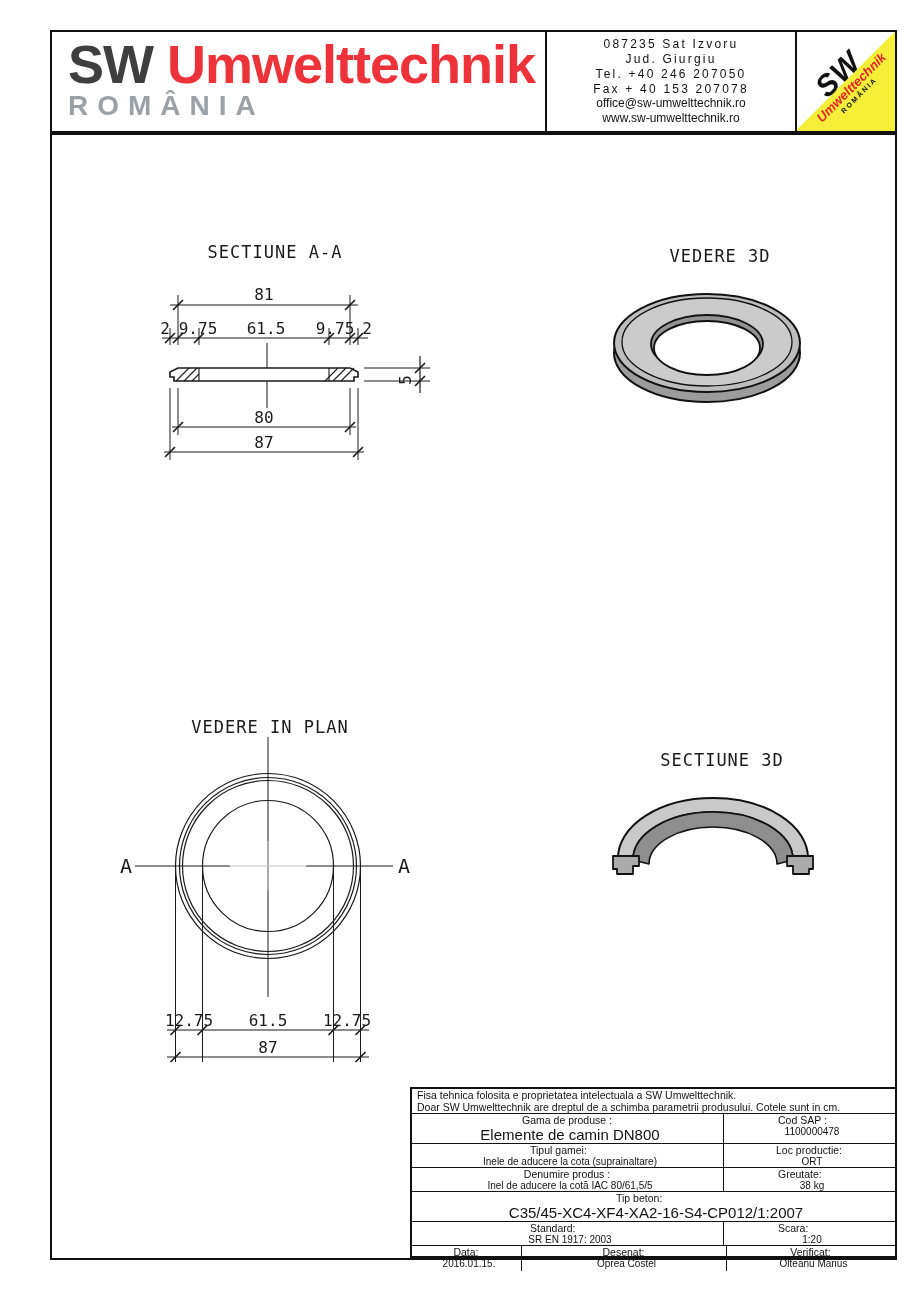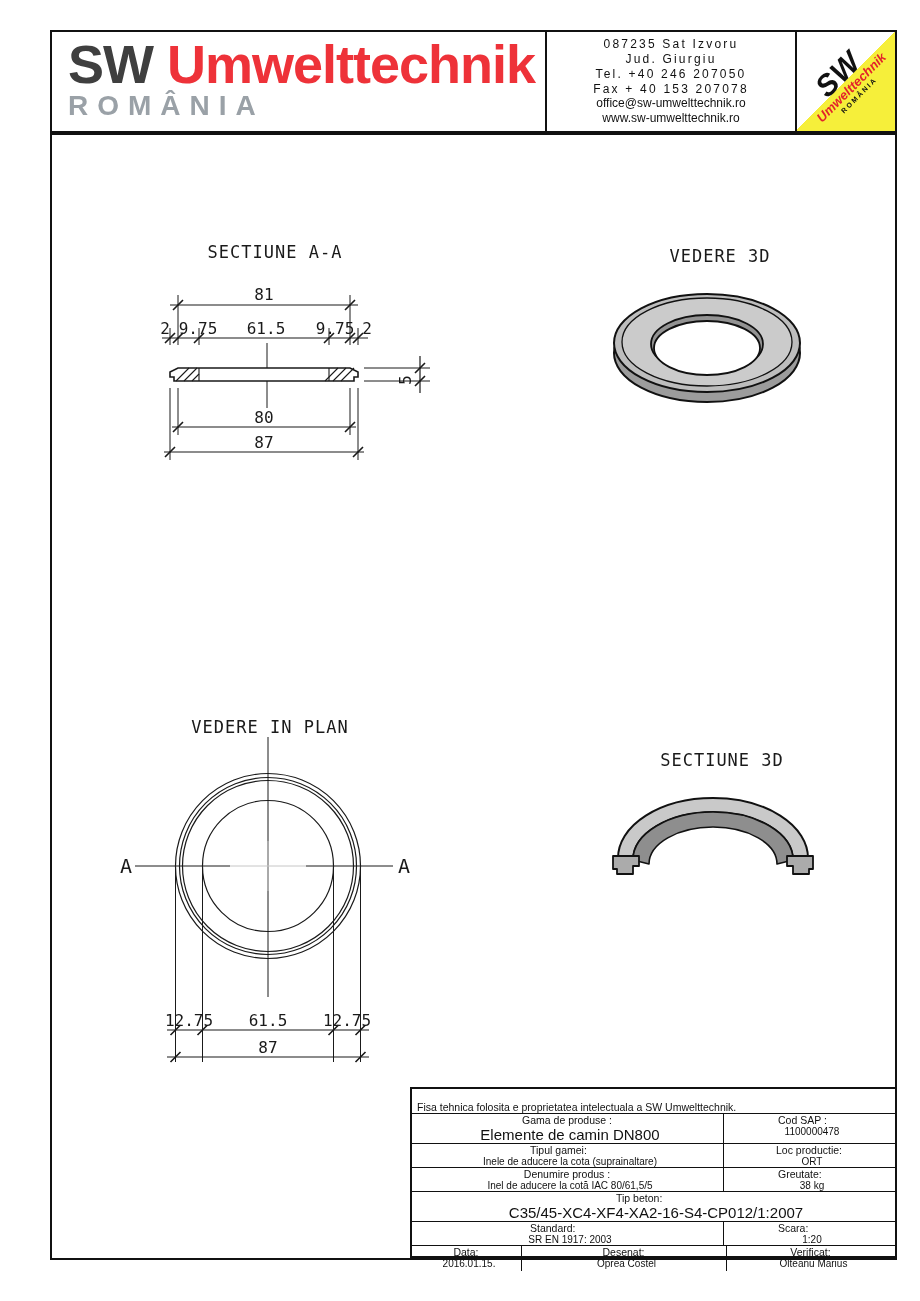--- a/index.html
+++ b/index.html
@@ -182,20 +182,21 @@
       <path d="M28,70 A80,48 0 0 1 188,70 L172,74 A64,37 0 0 0 44,74 Z" fill="#8e8e8e" stroke="#111" stroke-width="1.6"></path>
       <path d="M8,66 L34,66 L34,76 L28,76 L28,84 L12,84 L12,79 L8,79 Z" fill="#ababab" stroke="#111" stroke-width="1.8"></path>
       <path d="M182,66 L208,66 L208,79 L204,79 L204,84 L188,84 L188,76 L182,76 Z" fill="#ababab" stroke="#111" stroke-width="1.8"></path>
     </g>
   </svg>
 
   <div class="tblock">
     <div class="trow first" style="flex-basis:24px;">
       <div class="cell notes">
         <div>Fisa tehnica folosita e proprietatea intelectuala a SW Umwelttechnik.</div>
+        <div>Doar SW Umwelttechnik are dreptul de a schimba parametrii produsului. Cotele sunt in cm.</div>
       </div>
     </div>
     <div class="trow" style="flex-basis:24px;">
       <div class="cell cmain">
         <span class="lab">Gama de produse :</span>
         <span class="val big">Elemente de camin DN800</span>
       </div>
       <div class="cell cright">
         <span class="lab">Cod SAP :</span>
         <span class="val">1100000478</span>

